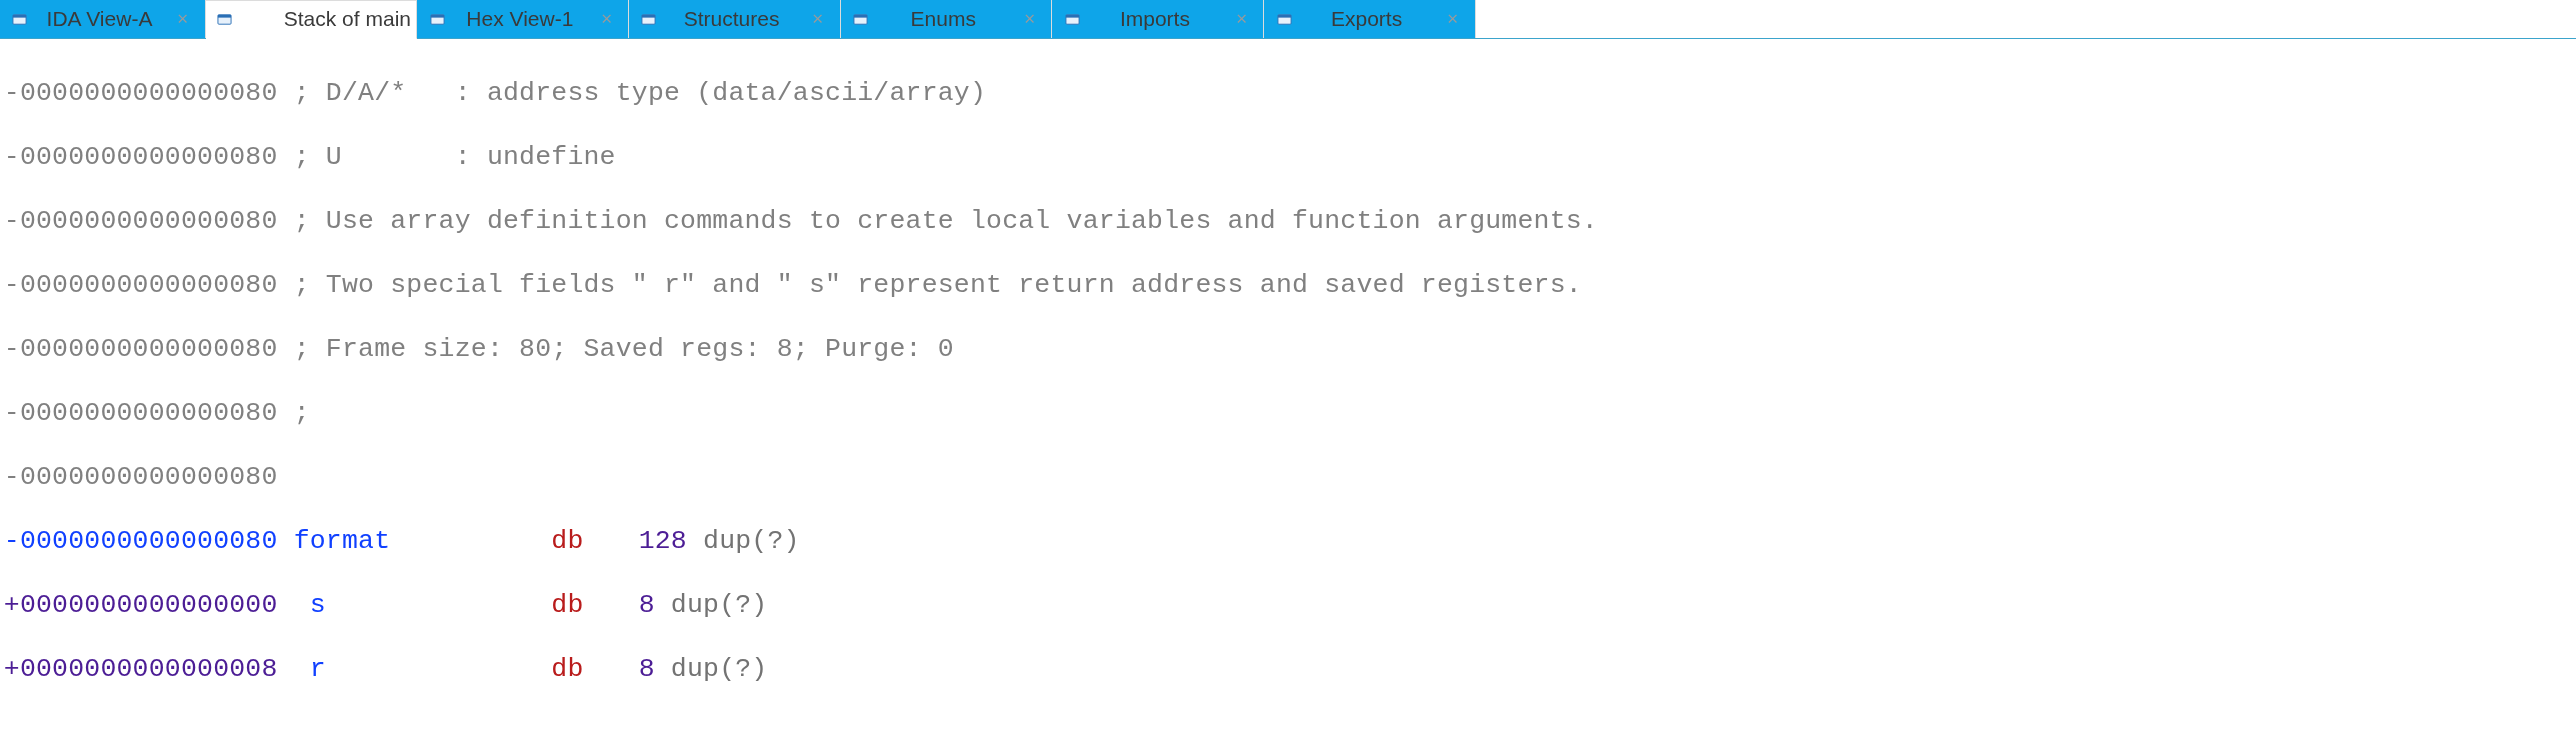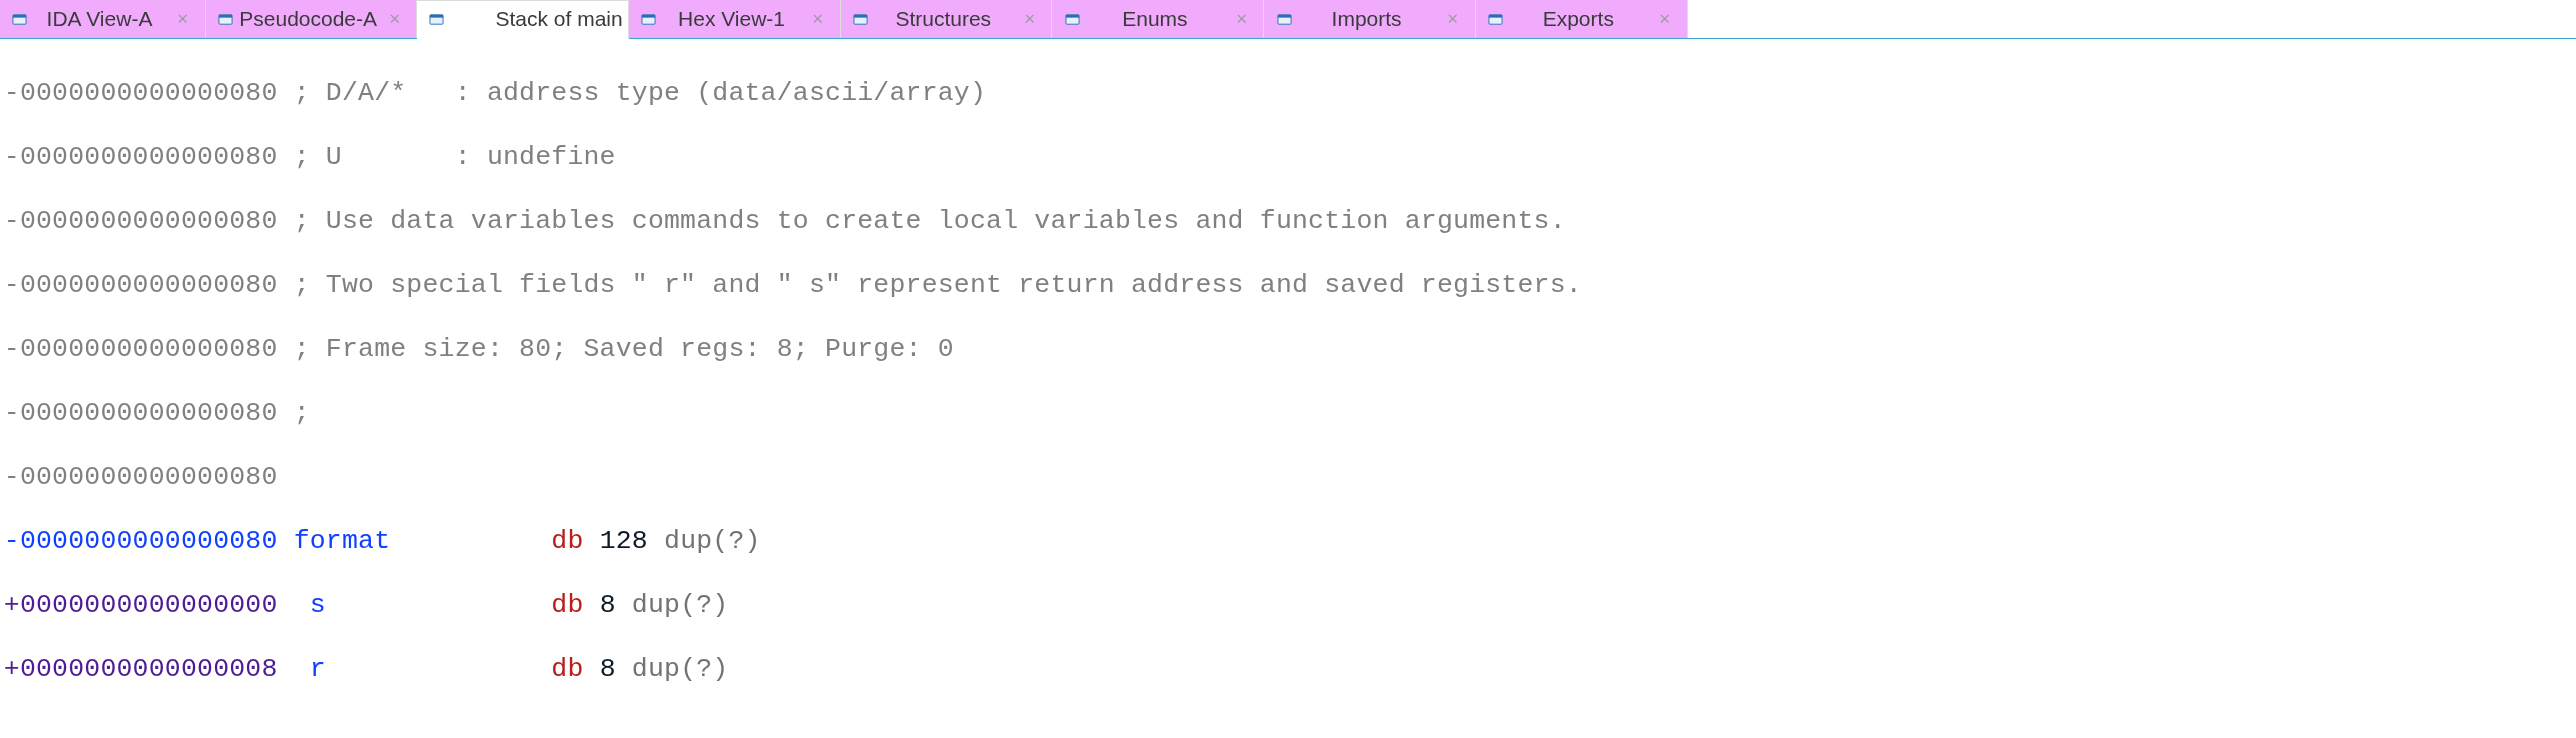--- a/index.html
+++ b/index.html
@@ -20,21 +20,21 @@
     background: #ffffff;
     border-bottom: 0.9px solid #3ba4cc;
   }
   .tab {
     display: flex;
     align-items: center;
     padding: 0 13.3px 0 11.4px;
     font-size: 21px;
     color: #3a3a3a;
     border-right: 0.9px solid #dcdcdc;
-    background: #f0abfc;
+    background: #0ea5e9;
     cursor: pointer;
   }
   .tab.active {
     background: #ffffff;
     border-top: 0.9px solid #dcdcdc;
     border-bottom: 0.9px solid #ffffff;
     margin-bottom: -0.9px;
     gap: 46px;
   }
   .tab-icon {
@@ -81,21 +81,21 @@
     color: #808080;
     letter-spacing: 0.2px;
   }
   .line { display:block; }
   .addr { color:#808080; }
   .addr.blue { color:#1040ff; }
   .addr.plus { color:#4c1d95; }
   .cmt  { color:#808080; }
   .name-blue { color:#1040ff; }
   .kw-blue   { color:#b91c1c; }
-  .num-green { color:#0f172a; }
+  .num-green { color:#4c1d95;margin-left:39px; }
   .pq        { color:#737373; }
 </style>
 </head>
 <body>
 
 <div class="tab-bar">
 
   <div class="tab w-ida">
     <span class="tab-icon">
       <svg width="15" height="15" viewBox="0 0 16 16">
@@ -105,35 +105,20 @@
     </span>
     <span class="tab-label">IDA View-A</span>
     <span class="tab-close">
       <svg width="11.4" height="11.4" viewBox="0 0 12 12">
           <line x1="2" y1="2" x2="10" y2="10" stroke="#9a9a9a" stroke-width="1.4"></line>
           <line x1="10" y1="2" x2="2" y2="10" stroke="#9a9a9a" stroke-width="1.4"></line>
         </svg>
     </span>
   </div>
 
-  <div class="tab w-pseudo">
-    <span class="tab-icon">
-      <svg width="15" height="15" viewBox="0 0 16 16">
-          <rect x="1" y="3" width="14" height="10" rx="1" fill="#e7f1fb" stroke="#2a6fb5"></rect>
-          <rect x="1" y="3" width="14" height="3" fill="#2a6fb5"></rect>
-        </svg>
-    </span>
-    <span class="tab-label">Pseudocode-A</span>
-    <span class="tab-close">
-      <svg width="11.4" height="11.4" viewBox="0 0 12 12">
-          <line x1="2" y1="2" x2="10" y2="10" stroke="#9a9a9a" stroke-width="1.4"></line>
-          <line x1="10" y1="2" x2="2" y2="10" stroke="#9a9a9a" stroke-width="1.4"></line>
-        </svg>
-    </span>
-  </div>
 
   <div class="tab w-stack active">
     <span class="tab-icon">
       <svg width="15" height="15" viewBox="0 0 16 16">
           <rect x="1" y="3" width="14" height="10" rx="1" fill="#e7f1fb" stroke="#2a6fb5"></rect>
           <rect x="1" y="3" width="14" height="3" fill="#2a6fb5"></rect>
         </svg>
     </span>
     <span class="tab-label">Stack of main</span>
     <span class="tab-close">
@@ -223,21 +208,21 @@
           <line x1="10" y1="2" x2="2" y2="10" stroke="#9a9a9a" stroke-width="1.4"></line>
         </svg>
     </span>
   </div>
 
 </div>
 
 <div class="listing">
 <span class="line"><span class="addr">-0000000000000080</span><span class="cmt"> ; D/A/*   : address type (data/ascii/array)</span></span>
 <span class="line"><span class="addr">-0000000000000080</span><span class="cmt"> ; U       : undefine</span></span>
-<span class="line"><span class="addr">-0000000000000080</span><span class="cmt"> ; Use data variables commands to create local variables and function arguments.</span></span>
+<span class="line"><span class="addr">-0000000000000080</span><span class="cmt"> ; Use array definition commands to create local variables and function arguments.</span></span>
 <span class="line"><span class="addr">-0000000000000080</span><span class="cmt"> ; Two special fields " r" and " s" represent return address and saved registers.</span></span>
 <span class="line"><span class="addr">-0000000000000080</span><span class="cmt"> ; Frame size: 80; Saved regs: 8; Purge: 0</span></span>
 <span class="line"><span class="addr">-0000000000000080</span><span class="cmt"> ;</span></span>
 <span class="line"><span class="addr">-0000000000000080</span><span class="cmt"></span></span>
 <span class="line"><span class="addr blue">-0000000000000080</span> <span class="name-blue">format</span><span>          </span><span class="kw-blue">db </span><span class="num-green">128</span><span class="pq"> dup(?)</span></span>
 <span class="line"><span class="addr plus">+0000000000000000</span> <span class="name-blue"> s</span><span>              </span><span class="kw-blue">db </span><span class="num-green">8</span><span class="pq"> dup(?)</span></span>
 <span class="line"><span class="addr plus">+0000000000000008</span> <span class="name-blue"> r</span><span>              </span><span class="kw-blue">db </span><span class="num-green">8</span><span class="pq"> dup(?)</span></span>
 
 
 </div>

